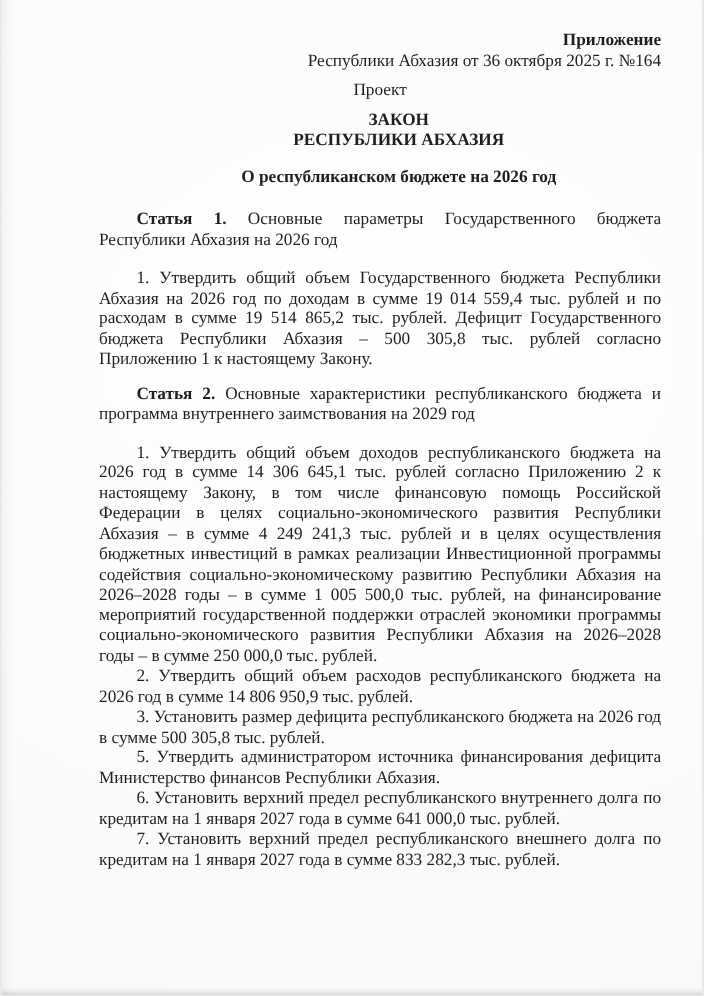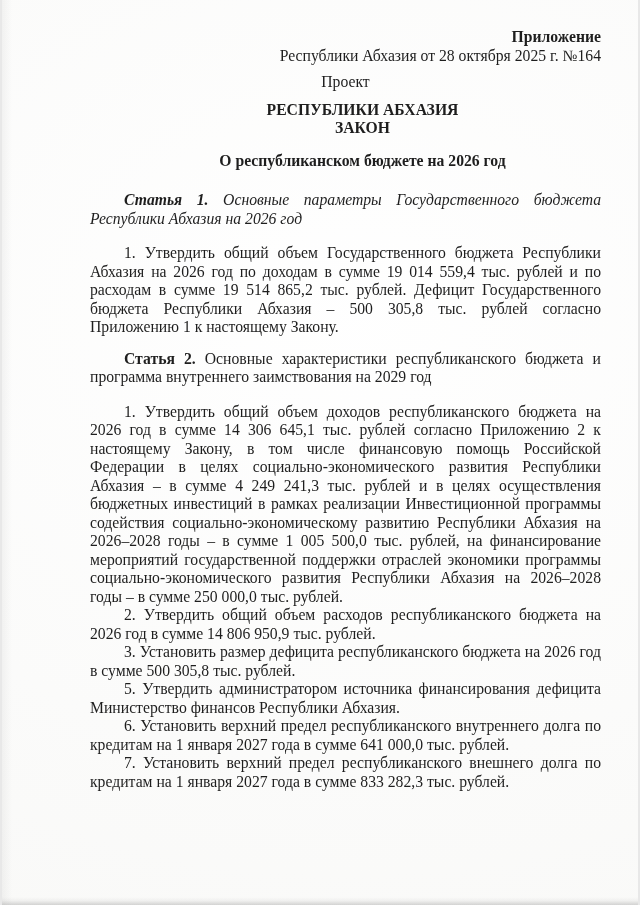--- a/index.html
+++ b/index.html
@@ -46,39 +46,39 @@
   .doc-header { text-align: right; }
   .draft-line { text-align: center; margin-top: 8px; }
   .law-title { margin-top: 9px; }
   .center-line { text-align: center; text-indent: 34px; }
   .subject-line { margin-top: 14px; }
   p {
     margin: 0;
     text-align: justify;
     text-indent: 34px;
   }
-  .art-head-1 { margin-top: 21px; font-style: italic; }
+  .art-head-1 { margin-top: 21px; }
   .art-head-2 { margin-top: 13px; }
   .after-head { margin-top: 16px; }
 </style>
 </head>
 <body>
 
 <div class="page">
 
   <header class="doc-header">
     <div class="b">Приложение</div>
-    <div>Республики Абхазия от 28 октября 2025 г. №164</div>
+    <div>Республики Абхазия от 36 октября 2025 г. №164</div>
   </header>
 
   <div class="draft-line">Проект</div>
 
   <div class="law-title">
+    <div class="center-line b">ЗАКОН</div>
     <div class="center-line b">РЕСПУБЛИКИ АБХАЗИЯ</div>
-    <div class="center-line b">ЗАКОН</div>
   </div>
 
   <div class="center-line b subject-line">О республиканском бюджете на 2026 год</div>
 
   <section>
     <p class="art-head-1"><span class="b">Статья 1.</span> <span>Основные параметры Государственного бюджета Республики Абхазия на 2026 год</span></p>
     <p class="after-head">1. Утвердить общий объем Государственного бюджета Республики Абхазия на 2026 год по доходам в сумме 19&nbsp;014&nbsp;559,4 тыс. рублей и по расходам в сумме 19&nbsp;514&nbsp;865,2 тыс. рублей. Дефицит Государственного бюджета Республики Абхазия – 500&nbsp;305,8 тыс. рублей согласно Приложению 1 к настоящему Закону.</p>
   </section>
 
   <section>

